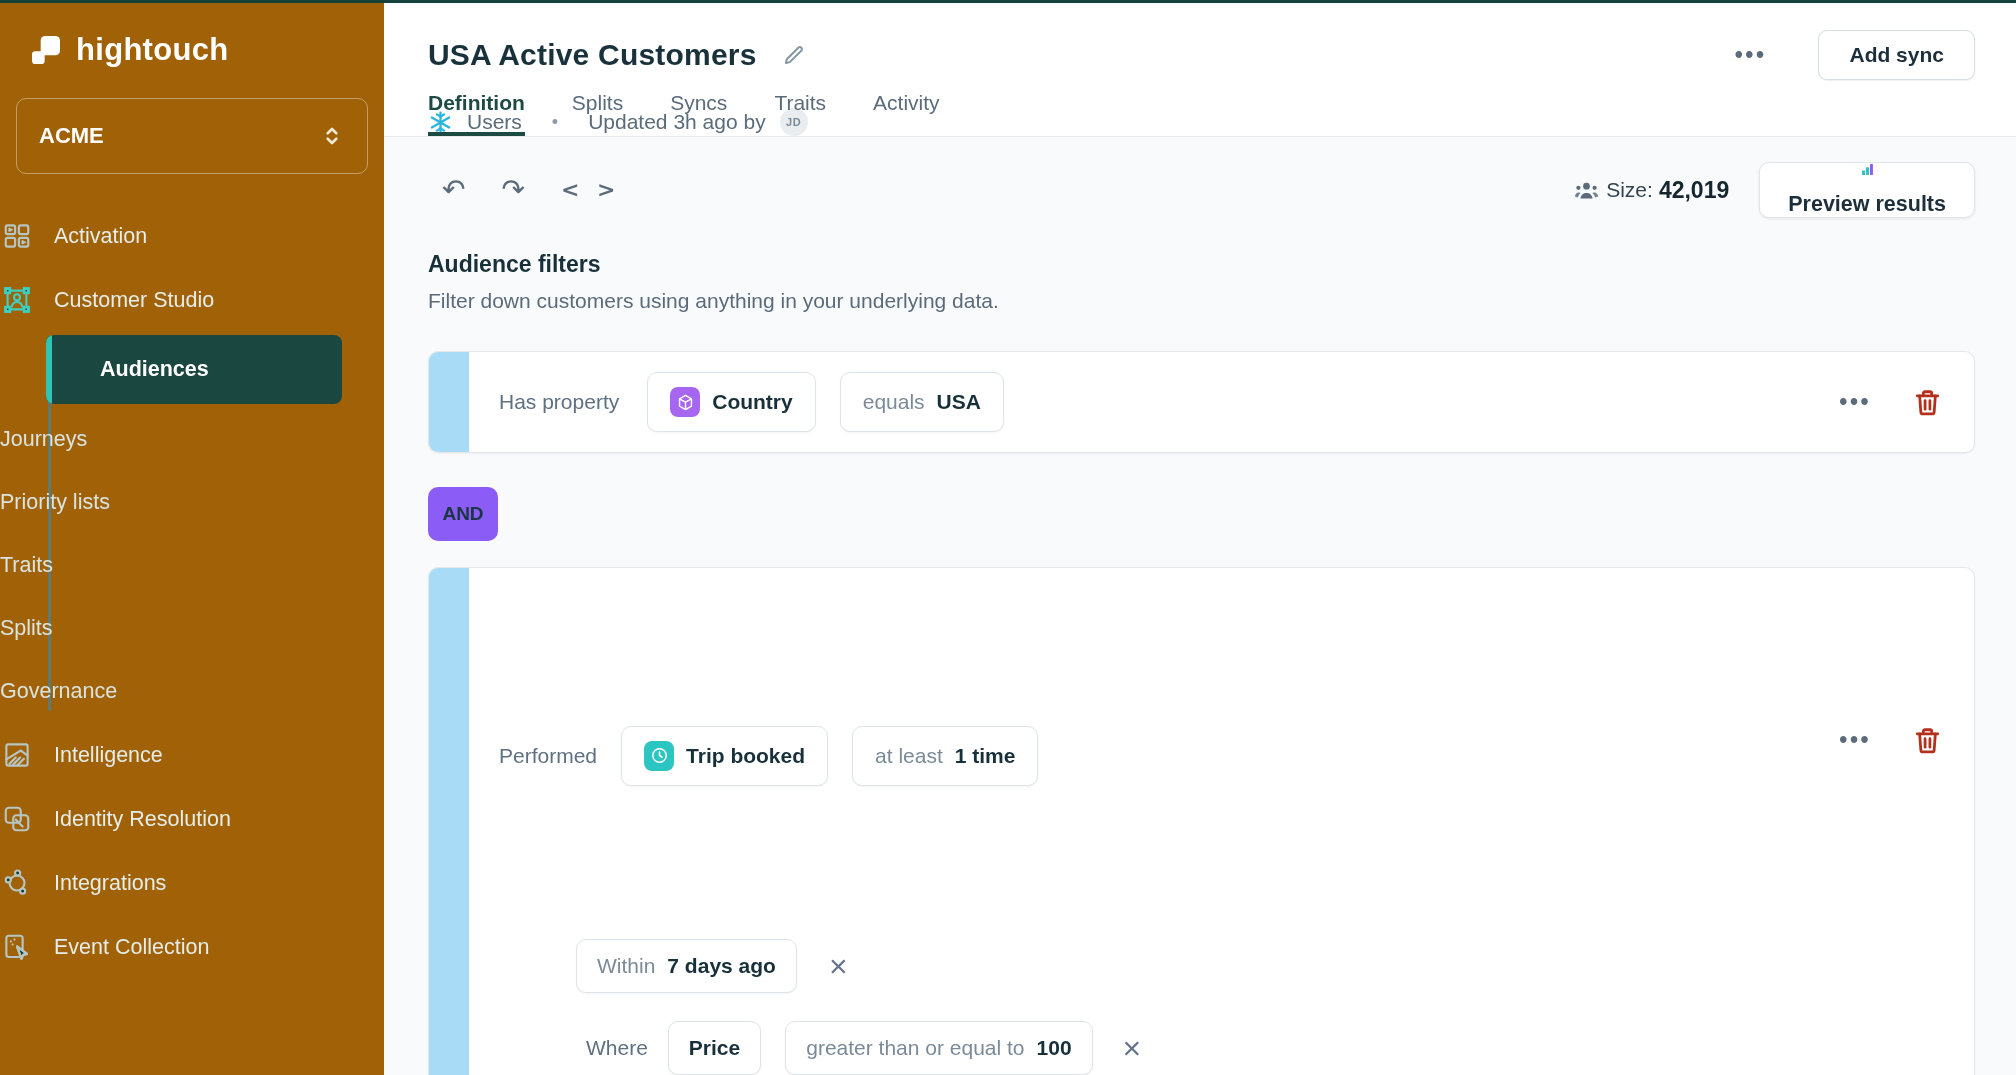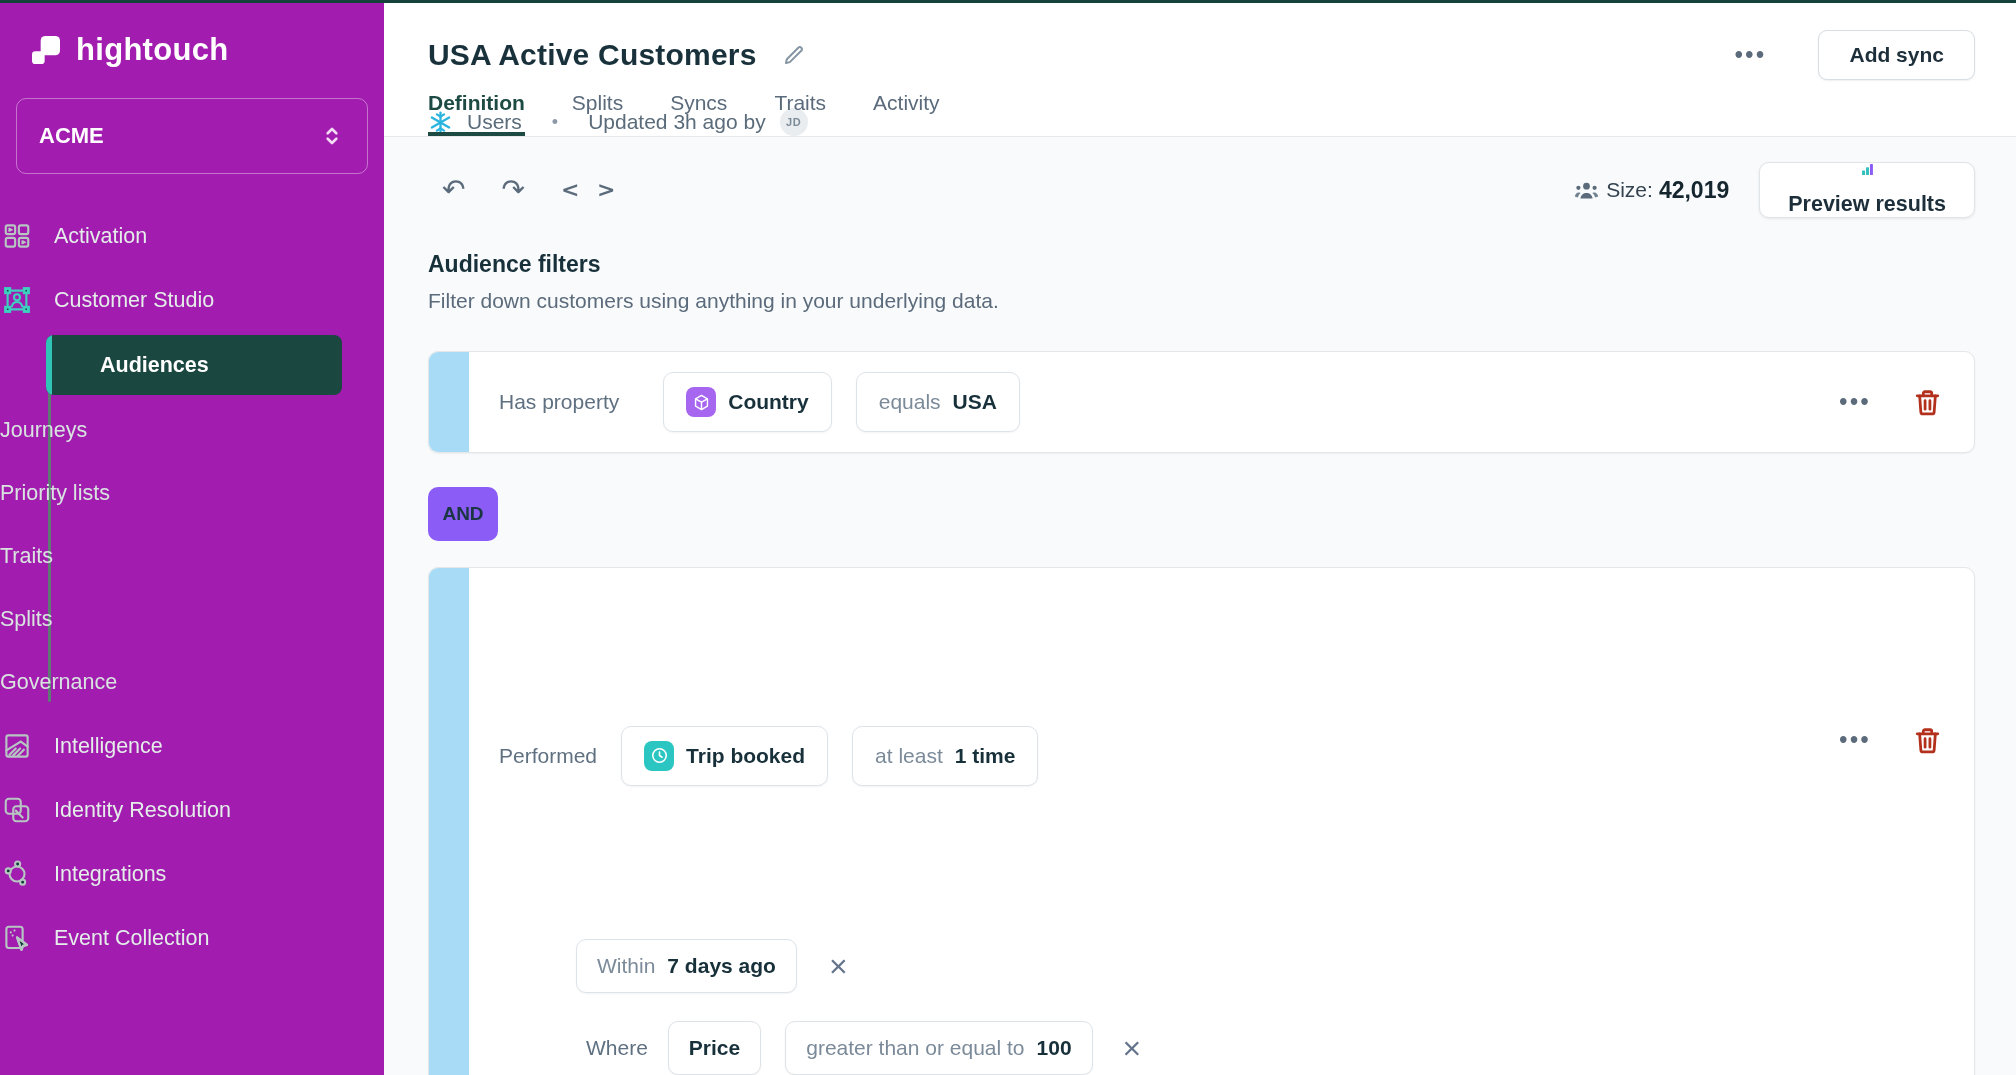--- a/index.html
+++ b/index.html
@@ -6,39 +6,39 @@
   html,body { width:2016px; height:1075px; overflow:hidden; }
   body {
     font-family:"Liberation Sans", sans-serif;
     display:flex;
     background:#f8fafb;
     position:relative;
   }
   .top-border { position:absolute; top:0; left:0; right:0; height:3px; background:#16423c; z-index:50; }
 
   
-  .sidebar { width:384px; min-width:384px; height:1075px; background:#a21caf; color:#e6eeec; position:relative; }
+  .sidebar { width:384px; min-width:384px; height:1075px; background:#a16207; color:#e6eeec; position:relative; }
   .logo-row { display:flex; align-items:center; gap:14px; padding:32px 0 0 30px; }
   .logo-mark { width:32px; height:32px; }
   .logo-text { font-size:31px; font-weight:700; color:#ffffff; letter-spacing:.3px; }
   .workspace {
     margin:30px 16px 0 16px; height:76px;
     border:1px solid rgba(255,255,255,.38); border-radius:10px;
     display:flex; align-items:center; padding:0 22px;
     color:#ffffff; font-size:22px; font-weight:600; cursor:pointer;
   }
   .workspace .chev { margin-left:auto; }
   .nav { margin-top:30px; }
   .nav-item { height:64px; display:flex; align-items:center; gap:20px; font-size:21.5px; font-weight:500; color:#e4edea; cursor:pointer; }
   .nav-icon { width:34px; height:34px; display:flex; align-items:center; justify-content:center; }
   .subnav { position:relative; }
   .tree-line { position:absolute; left:48px; top:4px; bottom:12px; width:3px; background:#5e7a74; border-radius:2px; }
   .subnav-item { height:63px; display:flex; align-items:center; font-size:21.5px; font-weight:500; color:#d9e4e1; position:relative; cursor:pointer; }
   .subnav-item.active {
-    height:60px; margin:3px 42px 4px 46px; padding-left:54px;
+    height:69px; margin:3px 42px 4px 46px; padding-left:54px;
     background:#1a473f; border-radius:8px; color:#ffffff; font-weight:600; overflow:hidden;
   }
   .active-bar { position:absolute; left:0; top:0; bottom:0; width:6px; background:#2fc4b6; }
 
   
   .main { flex:1; display:flex; flex-direction:column; }
   .header { background:#ffffff; border-bottom:1px solid #e5e9ec; height:247px; padding:0 41px 0 44px; position:relative; }
   .title-row { display:flex; align-items:center; padding-top:30px; }
   .page-title { font-size:30px; font-weight:700; color:#18313b; letter-spacing:.2px; }
   .edit-icon { margin-left:24px; display:flex; cursor:pointer; }
@@ -73,21 +73,21 @@
 
   .section-heading { margin-top:32px; font-size:23px; font-weight:700; color:#17303a; }
   .section-sub { margin-top:11px; font-size:21px; color:#5b6b7b; }
 
   .filter-card {
     margin-top:38px; background:#fff; border:1px solid #e3e7ea; border-radius:10px;
     display:flex; overflow:hidden; box-shadow:0 1px 2px rgba(16,24,40,.05);
   }
   .card-strip { width:40px; background:#a8dcf6; flex-shrink:0; }
   .card1 .card-body { flex:1; display:flex; align-items:center; height:100px; padding:0 0 0 30px; }
-  .cond-prefix { font-size:21px; color:#5f7081; margin-right:44px; }
+  .cond-prefix { font-size:21px; color:#5f7081; margin-right:28px; }
   .chip {
     display:inline-flex; align-items:center; gap:12px;
     border:1px solid #dde3e8; border-radius:10px; background:#fff;
     padding:0 22px; height:60px; font-size:21px;
     box-shadow:0 1px 2px rgba(16,24,40,.05); cursor:pointer; white-space:nowrap;
   }
   .chip.small { height:54px; padding:0 20px; }
   .chip + .chip { margin-left:24px; }
   .chip .strong { color:#17303a; font-weight:600; }
   .chip .muted { color:#7b8a99; }

